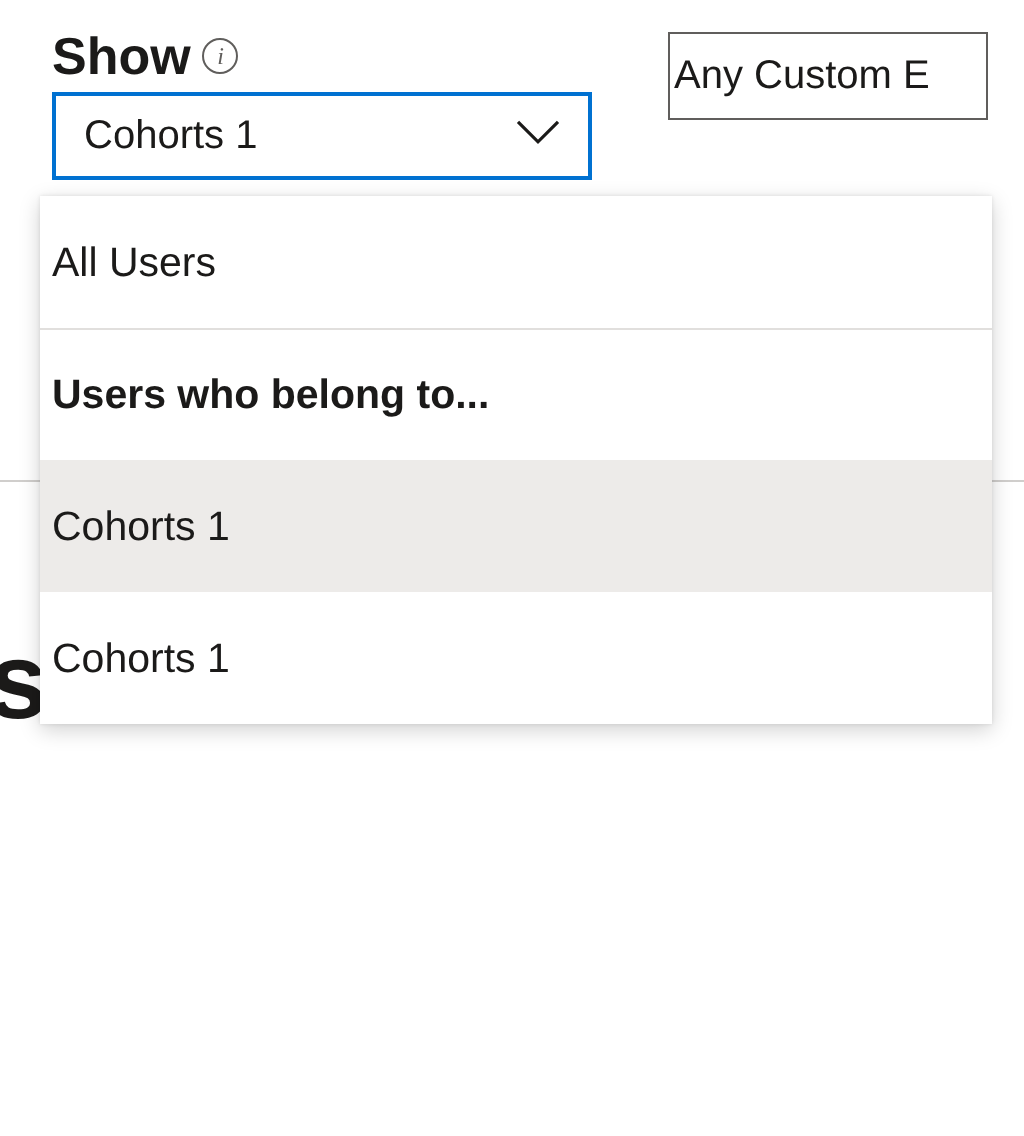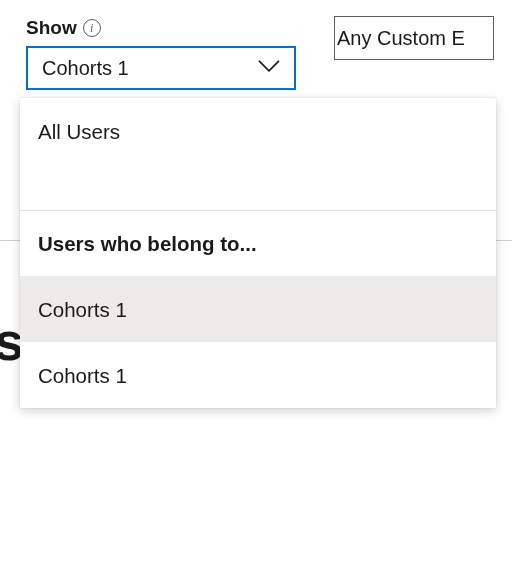--- a/index.html
+++ b/index.html
@@ -26,21 +26,21 @@
     flex-direction: column;
   }
   .filter-label-row {
     display: flex;
     align-items: center;
     gap: 6px;
     margin-bottom: 6px;
   }
   .filter-label {
     font-weight: 600;
-    font-size: 19px;
+    font-size: 26px;
     line-height: 24px;
   }
   .info-icon {
     width: 18px;
     height: 18px;
     border: 1.5px solid #605e5c;
     border-radius: 50%;
     display: inline-flex;
     align-items: center;
     justify-content: center;
@@ -95,30 +95,29 @@
     left: -6px;
     width: 476px;
     background: #ffffff;
     box-shadow: 0 3px 10px rgba(0,0,0,0.18), 0 0 2px rgba(0,0,0,0.1);
     z-index: 10;
   }
   .dropdown-item {
     height: 66px;
     display: flex;
     align-items: center;
-    padding: 0 18px;
+    padding: 0 6px;
     font-size: 20.5px;
     border-top: 1px solid transparent;
     cursor: pointer;
   }
   .dropdown-item.heading {
     font-weight: 700;
     border-top: 1px solid #e1dfdd;
     cursor: default;
-    margin-top: 46px;
   }
   .dropdown-item.selected {
     background: #edebe9;
   }
   .dropdown-item:last-child {
     border-bottom: none;
   }
   .bg-divider {
     position: absolute;
     left: 0;

